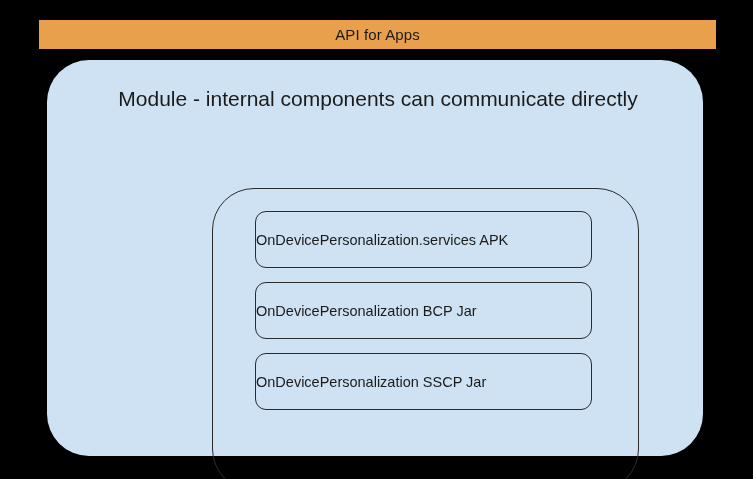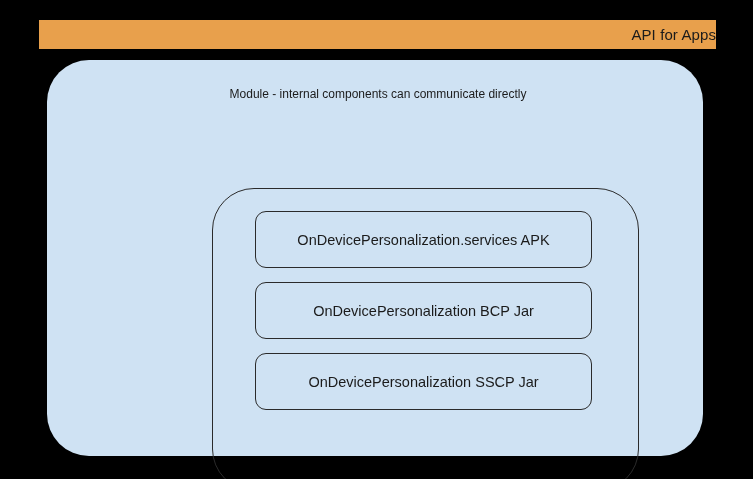--- a/index.html
+++ b/index.html
@@ -27,21 +27,21 @@
   
   .api-banner {
     position: absolute;
     left: 39px;
     top: 20px;
     width: 677px;
     height: 29px;
     background: #E8A04C;
     display: flex;
     align-items: center;
-    justify-content: flex-end;
+    justify-content: center;
     color: #1b1b1b;
     font-size: 15px;
     letter-spacing: 0.1px;
   }
 
   
   .module-box {
     position: absolute;
     left: 47px;
     top: 60px;
@@ -50,21 +50,21 @@
     background: #CFE2F3;
     border-radius: 42px;
   }
 
   .module-title {
     position: absolute;
     left: 0;
     top: 27px;
     width: 100%;
     text-align: center;
-    font-size: 12px;
+    font-size: 21px;
     color: #1b1b1b;
     padding-left: 6px;
     box-sizing: border-box;
   }
 
   
   .inner-container {
     position: absolute;
     left: 165px;
     top: 128px;
@@ -87,21 +87,20 @@
     gap: 14px;
   }
 
   .component-box {
     height: 57px;
     border: 1.5px solid #2b2b2b;
     border-radius: 11px;
     background: #CFE2F3;
     display: flex;
     align-items: center;
-    justify-content: center;
     font-size: 14.5px;
     color: #1b1b1b;
     box-sizing: border-box;
   }
 </style>
 </head>
 <body>
 
 <div id="canvas">
 

